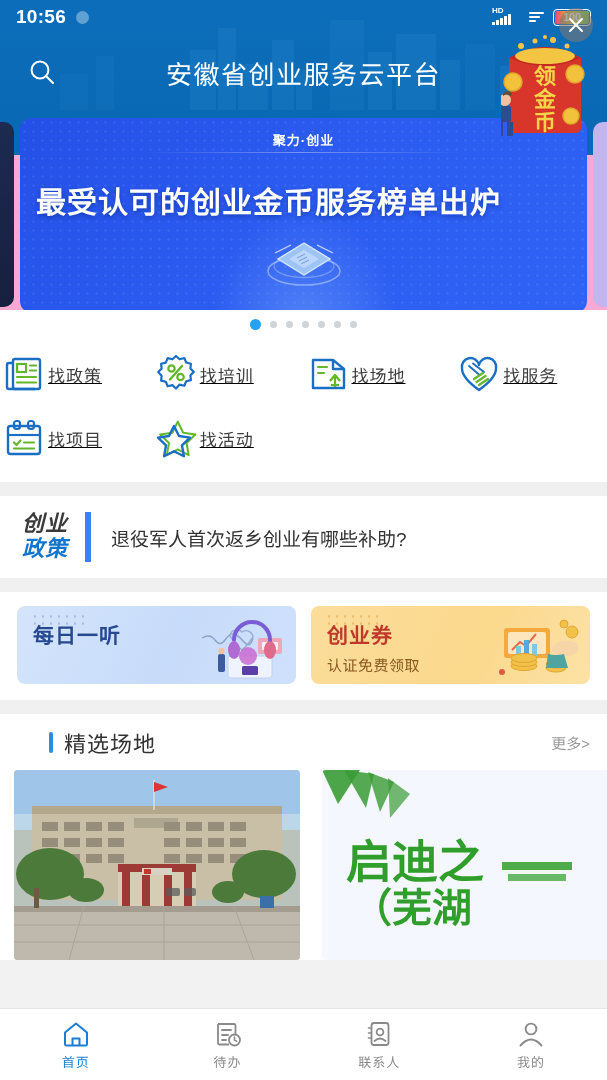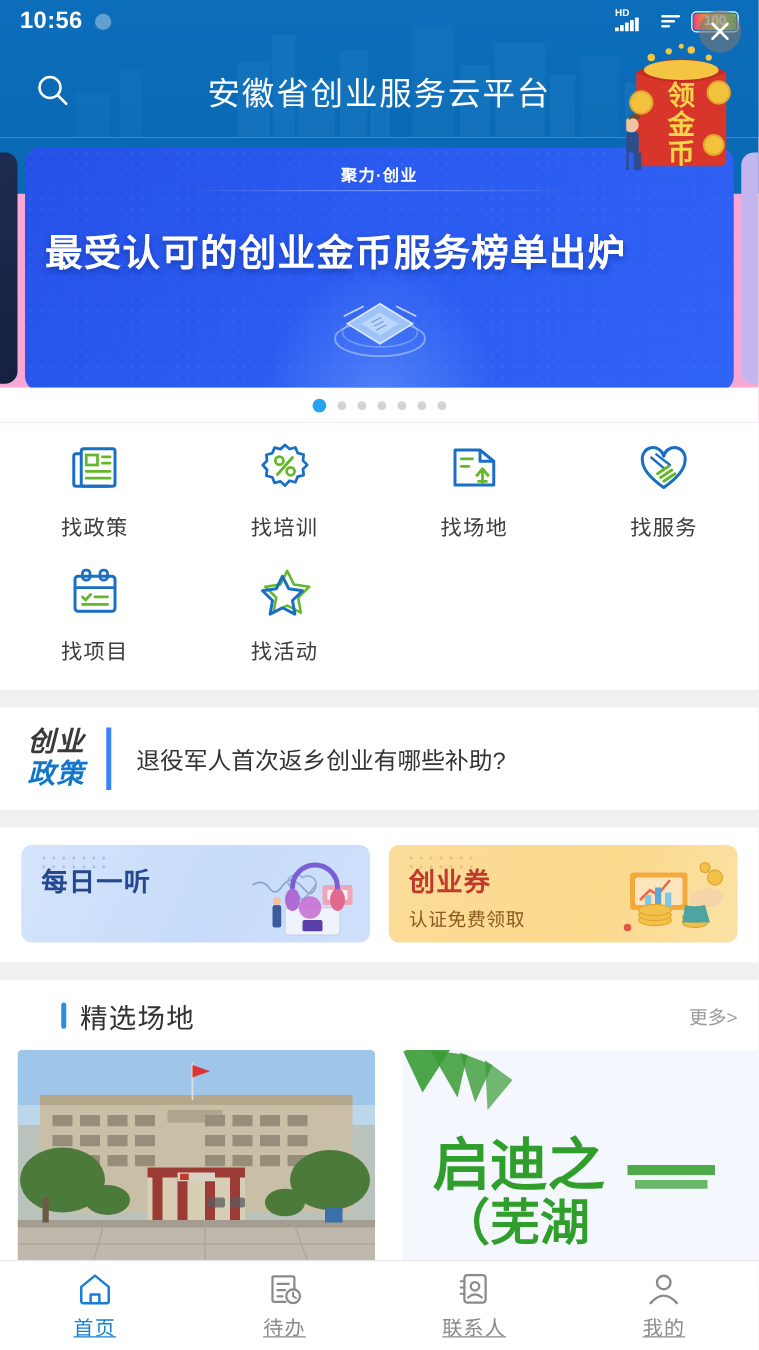--- a/index.html
+++ b/index.html
@@ -130,34 +130,34 @@
     height:28px; display:flex; align-items:center; justify-content:center; gap:9px;
     background:#fff;
   }
   .dot { width:7px; height:7px; border-radius:50%; background:#cfd4d9; }
   .dot.active { width:11px; height:11px; background:#26a3f0; }
 
   
   .grid-sec { background:#fff; padding:12px 0 20px; }
   .grid { display:grid; grid-template-columns:repeat(4,1fr); row-gap:16px; }
   .grid-item {
-    display:flex; flex-direction:column; align-items:center; gap:10px;
+    display:flex; flex-direction:row; align-items:center; text-decoration:underline;
   }
   .grid-icon { width:48px; height:48px; }
   .grid-label { font-size:17px; color:#3d3d3d; letter-spacing:1px; }
 
   .spacer { height:14px; background:#f0f0f0; }
 
   
   .policy {
     background:#fff; height:82px; display:flex; align-items:center; padding:0 22px;
   }
   .policy-badge {
     display:flex; flex-direction:column; line-height:1.12;
-    padding-right:17px; border-right:4px solid #3b82f6;
+    padding-right:17px; border-right:6px solid #3b82f6;
   }
   .pb1 { font-size:22px; font-weight:bold; color:#3a3a3a; font-style:italic; letter-spacing:1px; }
   .pb2 { font-size:22px; font-weight:bold; color:#1276cd; font-style:italic; letter-spacing:1px; }
   .policy-text { padding-left:20px; font-size:19px; color:#333; }
 
   
   .promos { background:#fff; padding:14px 17px 16px; display:flex; gap:15px; }
   .promo {
     flex:1; height:78px; border-radius:8px; position:relative; overflow:hidden;
     padding:13px 0 0 16px;
@@ -200,21 +200,21 @@
     background:rgba(120,120,120,.62); display:flex; align-items:center; justify-content:center;
   }
 
   
   .tabbar {
     position:absolute; left:0; right:0; bottom:0; height:72px; background:#fff;
     border-top:1px solid #e7e7e7; display:flex; align-items:center;
   }
   .tab { flex:1; display:flex; flex-direction:column; align-items:center; gap:3px; }
   .tab-ico { width:30px; height:30px; }
-  .tab-lbl { font-size:16px; color:#8a8a8a; letter-spacing:1px;text-decoration:underline; }
+  .tab-lbl { font-size:13px; color:#8a8a8a; letter-spacing:1px; }
   .tab.active .tab-lbl { color:#1a7fd4; }
 </style>
 </head>
 <body>
 
 <div class="phone">
 
   <div class="header">
     <div class="city-sil">
       <i style="left:190px;width:26px;height:60px;"></i>

